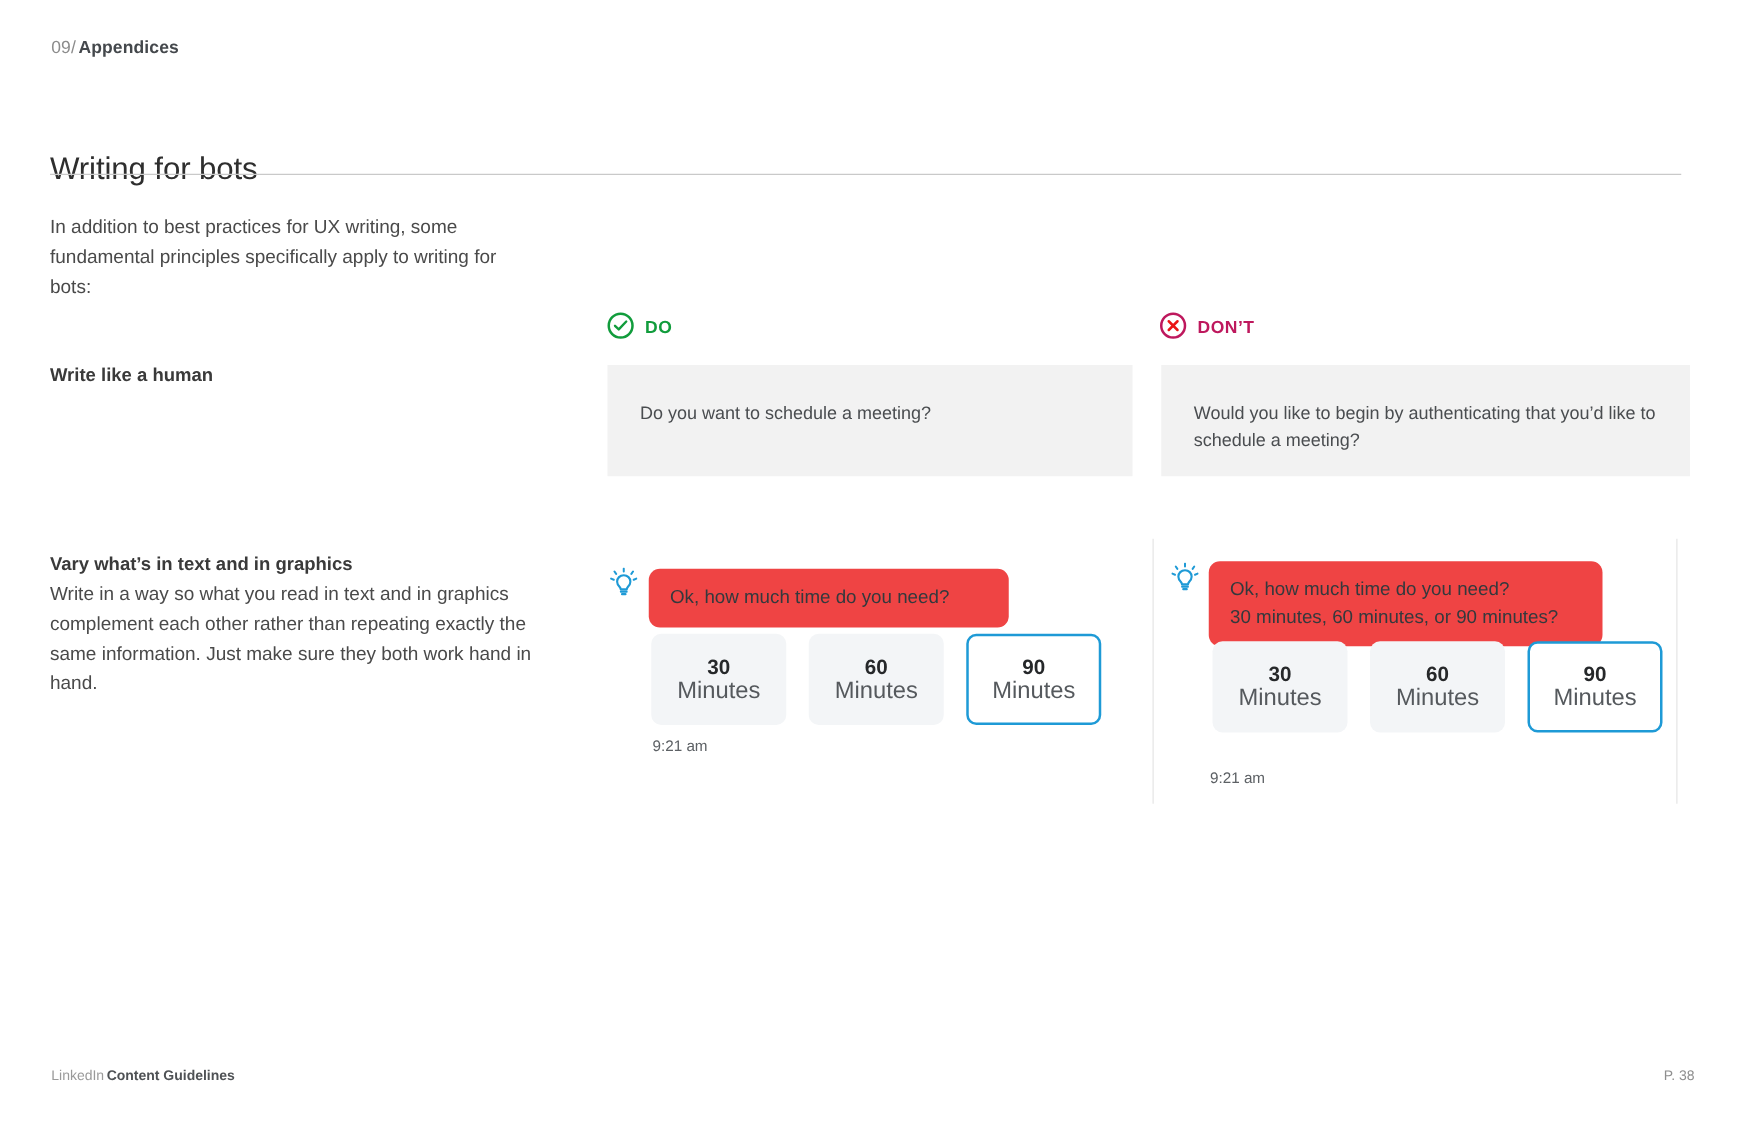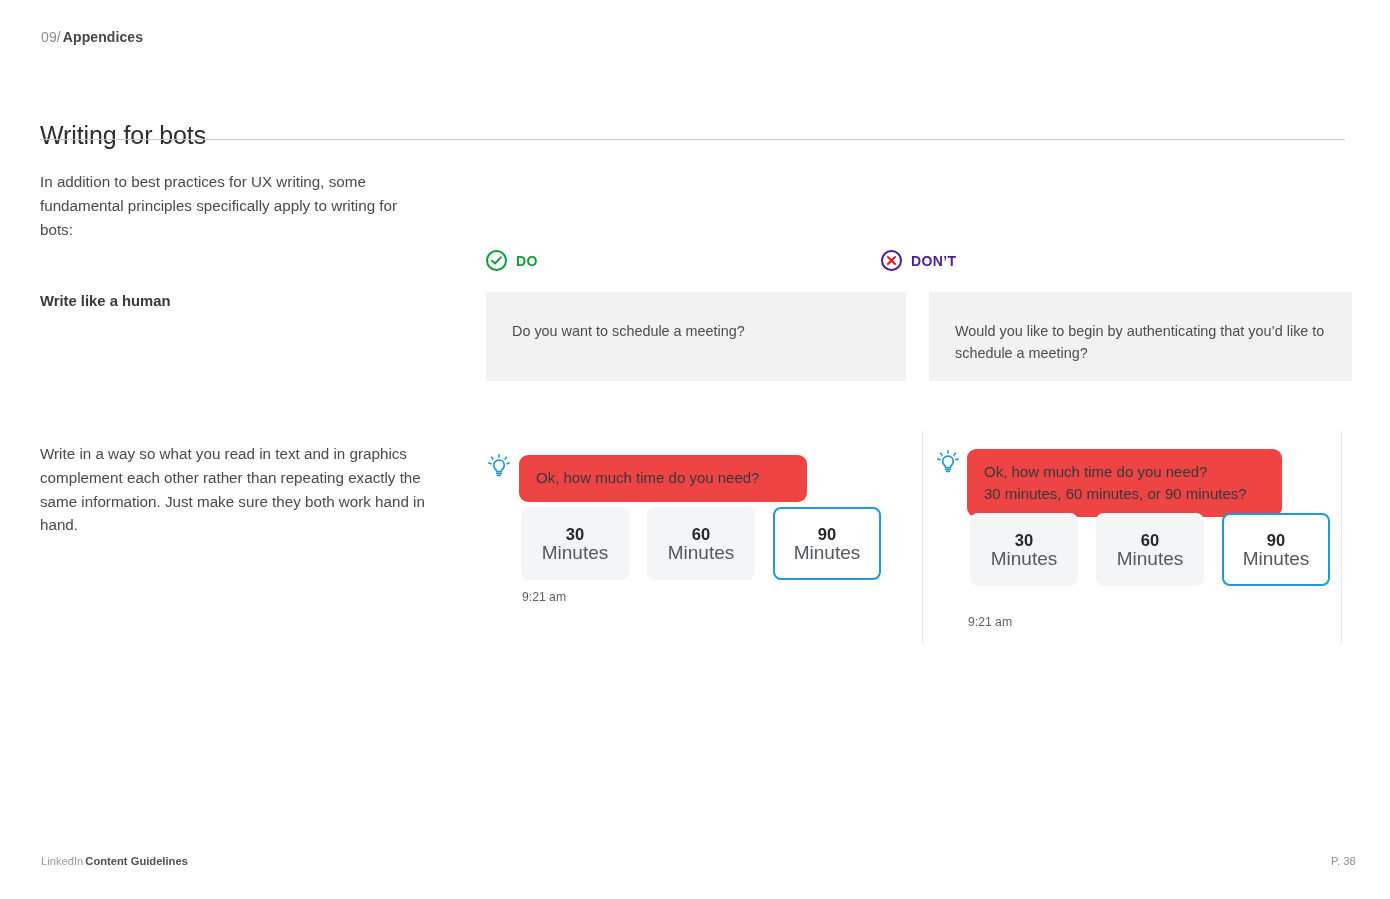--- a/index.html
+++ b/index.html
@@ -94,21 +94,21 @@
   .judge {
     position: absolute;
     display: flex;
     align-items: center;
     gap: 9px;
     font-size: 14px;
     font-weight: 700;
     letter-spacing: .4px;
   }
   #judge-do   { left: 486px; top: 250px; color: #119c3c; }
-  #judge-dont { left: 881px; top: 250px; color: #4c1d95; text-align: right; }
+  #judge-dont { left: 928px; top: 250px; color: #be185d; text-align: right; }
   .judge .ring {
     width: 21px;
     height: 21px;
     border-radius: 50%;
     border: 2px solid currentColor;
     position: relative;
     box-sizing: border-box;
     flex: none;
   }
   .judge .ring svg { position: absolute; left: 0; top: 0; }
@@ -240,20 +240,21 @@
   <h1 class="page-title">Writing for bots</h1>
   <div class="title-rule"></div>
 
   <p class="intro">In addition to best practices for UX writing, some fundamental principles specifically apply to writing for bots:</p>
 
   <div class="lblock" id="block-human">
     <h3>Write like a human</h3>
   </div>
 
   <div class="lblock" id="block-vary">
+    <h3>Vary what’s in text and in graphics</h3>
     <p>Write in a way so what you read in text and in graphics complement each other rather than repeating exactly the same information. Just make sure they both work hand in hand.</p>
   </div>
 
 
   <div class="judge" id="judge-do">
     <span class="ring">
       <svg width="17" height="17" viewBox="0 0 17 17" aria-hidden="true">
         <path d="M4 8.7 L7 11.5 L13 5.2" fill="none" stroke="#119c3c" stroke-width="1.9" stroke-linecap="round" stroke-linejoin="round"></path>
       </svg>
     </span>

